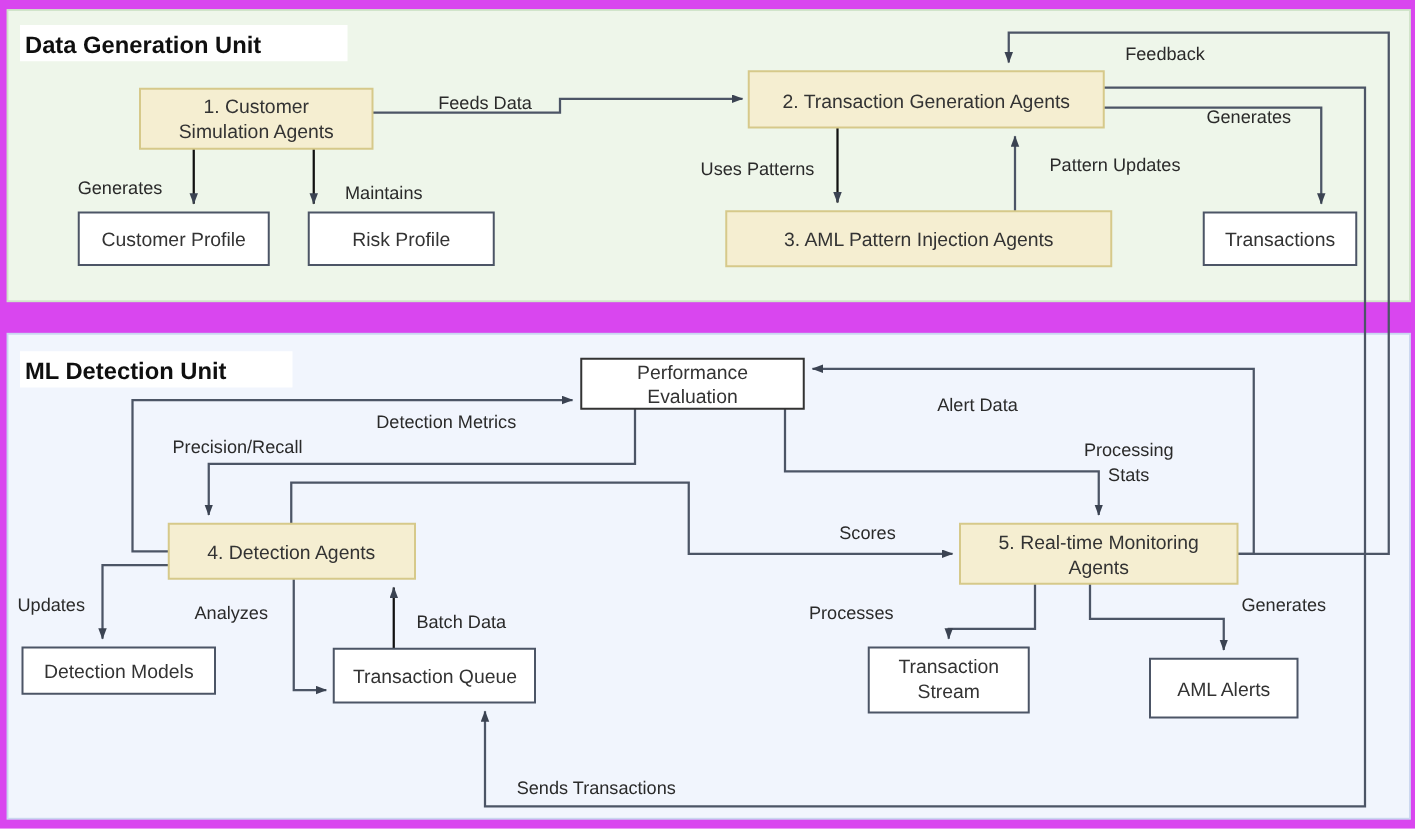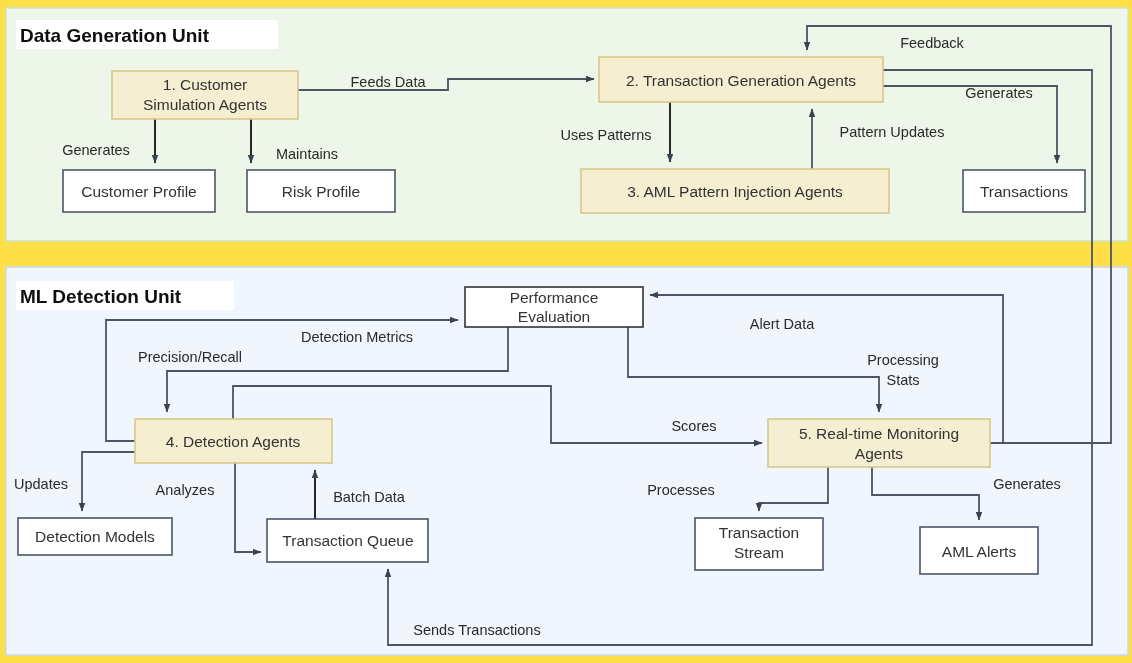--- a/index.html
+++ b/index.html
@@ -1,17 +1,17 @@
 <!DOCTYPE html>
 <html><head>
 <meta charset="utf-8">
 <style>
   html,body{margin:0;padding:0;background:#ffffff;}
   body{font-family:"Liberation Sans","DejaVu Sans",sans-serif;}
-  #stage{position:relative;width:1132px;height:663px;overflow:hidden;background:#fde047;}
+  #stage{position:relative;width:1132px;height:663px;overflow:hidden;background:#d946ef;}
   svg{position:absolute;left:0;top:0;}
   .container-label{font-weight:bold;font-size:19px;fill:#0f0f0f;}
   .node-label{font-size:15.5px;fill:#333333;}
   .edge-label{font-size:14.5px;fill:#2a2a2a;}
   .lbl-bg{fill:#ffffff;}
 </style>
 </head>
 <body>
 
 <div id="stage">

